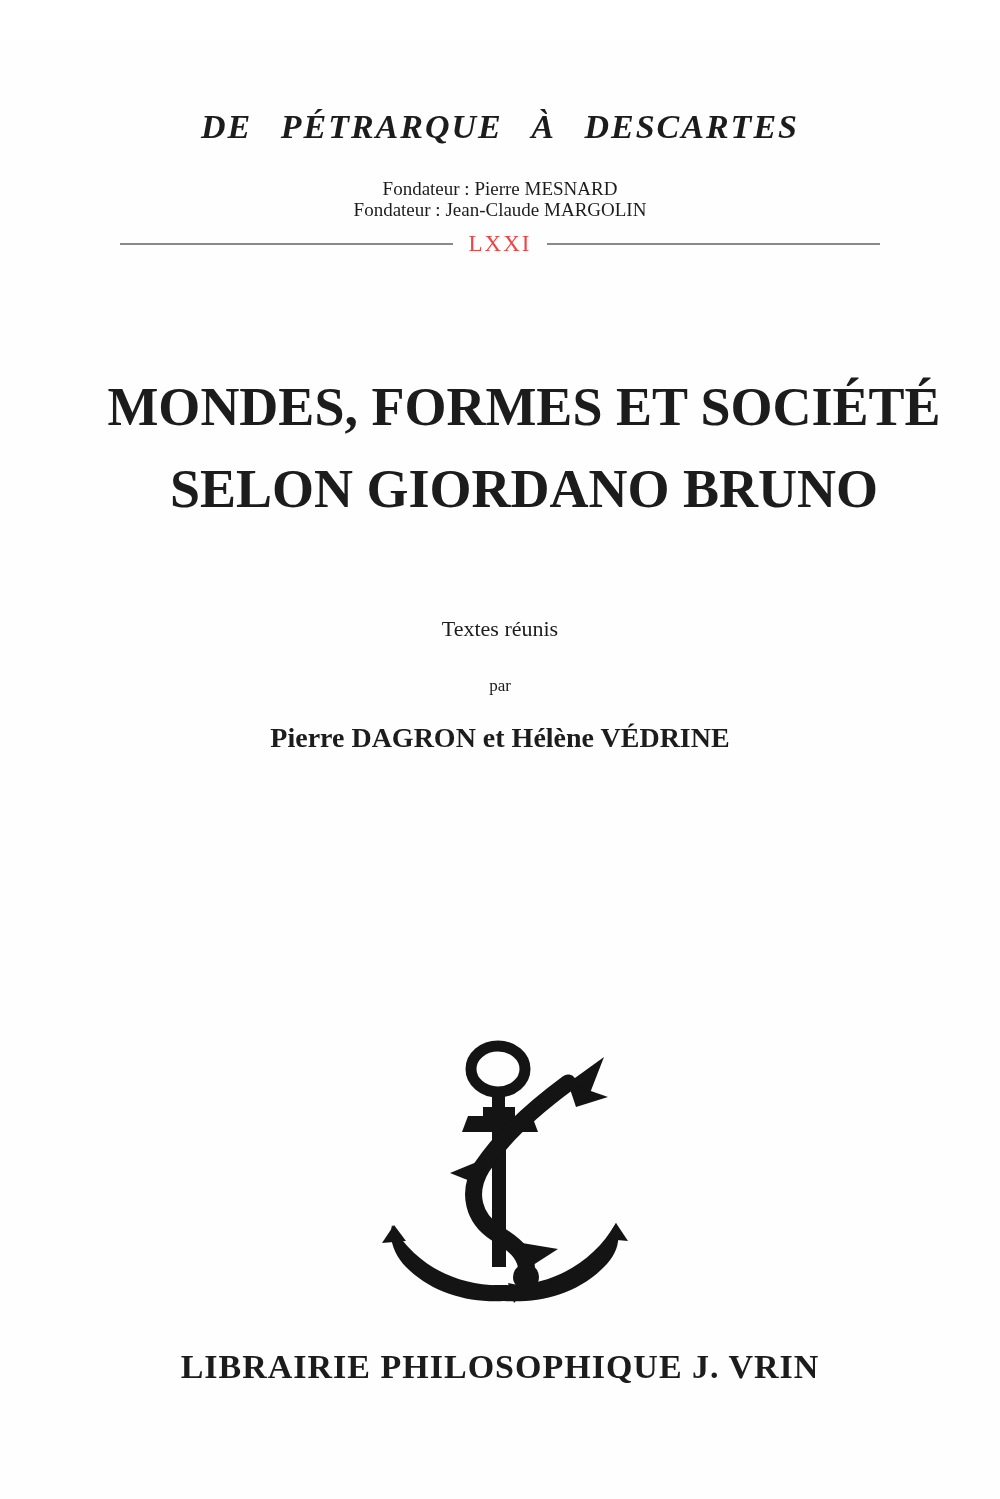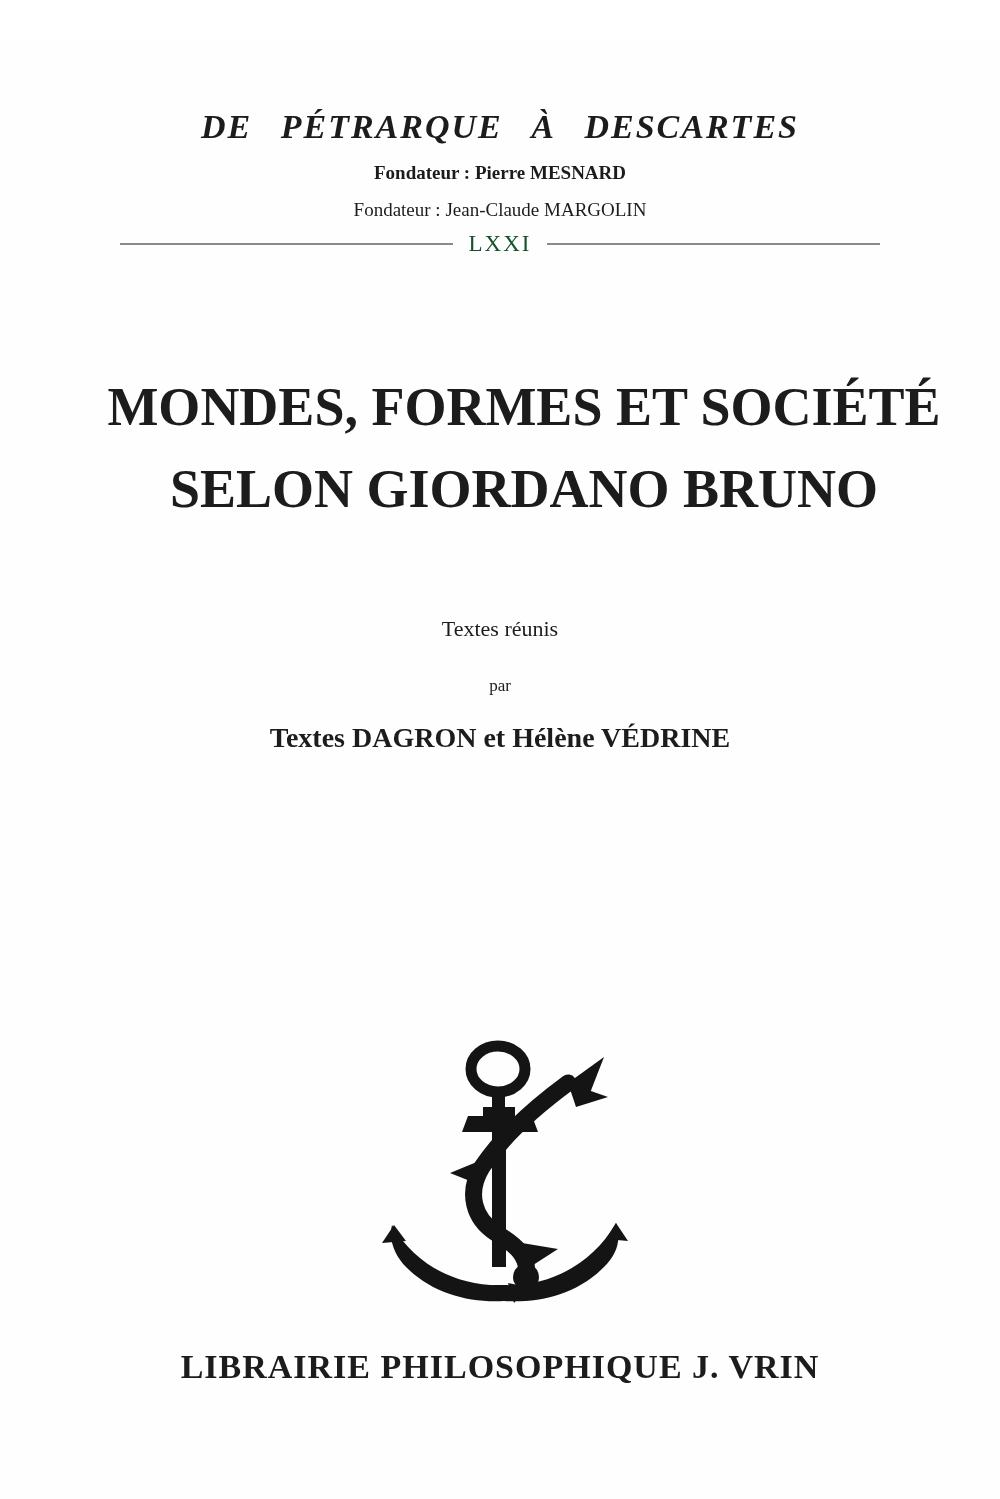--- a/index.html
+++ b/index.html
@@ -20,40 +20,40 @@
     text-align: center;
   }
   .series-title {
     top: 68px;
     font-size: 34px;
     font-weight: bold;
     font-style: italic;
     letter-spacing: 2px;
     word-spacing: 18px;
   }
-  .founder-line { top: 122px; font-size: 19px; font-weight: bold; }
+  .founder-line { top: 138px; font-size: 19px; }
   .director-line { top: 159px; font-size: 19px; }
   .volume-row {
     position: absolute;
     top: 191px;
     left: 120px;
     width: 760px;
     display: flex;
     align-items: center;
   }
   .rule {
     flex: 1;
     height: 2px;
     background: #8a8a8a;
   }
   .volume-label {
     padding: 0 16px;
     font-size: 23px;
     letter-spacing: 2px;
-    color: #14532d;
+    color: #ef4444;
     white-space: nowrap;
   }
   .book-title {
     top: 326px;
     font-size: 54px;
     font-weight: bold;
     line-height: 82px;
     letter-spacing: 0px;
     padding-left: 24px;
   }
@@ -97,21 +97,21 @@
 
   <div class="centered book-title">
     <div>MONDES, FORMES ET SOCIÉTÉ</div>
     <div>SELON GIORDANO BRUNO</div>
   </div>
 
   <div class="centered edited-label">Textes réunis</div>
 
   <div class="centered by-label">par</div>
 
-  <div class="centered editors">Textes DAGRON et Hélène VÉDRINE</div>
+  <div class="centered editors">Pierre DAGRON et Hélène VÉDRINE</div>
 
   <div class="emblem-wrap">
     <svg viewBox="0 0 250 270" width="250" height="270" xmlns="http://www.w3.org/2000/svg">
       <g fill="#141414" stroke="none">
 
         <ellipse cx="118" cy="34" rx="27" ry="23" fill="none" stroke="#141414" stroke-width="11"></ellipse>
 
         <rect x="112" y="54" width="13" height="20"></rect>
         <rect x="103" y="72" width="32" height="9"></rect>
 

